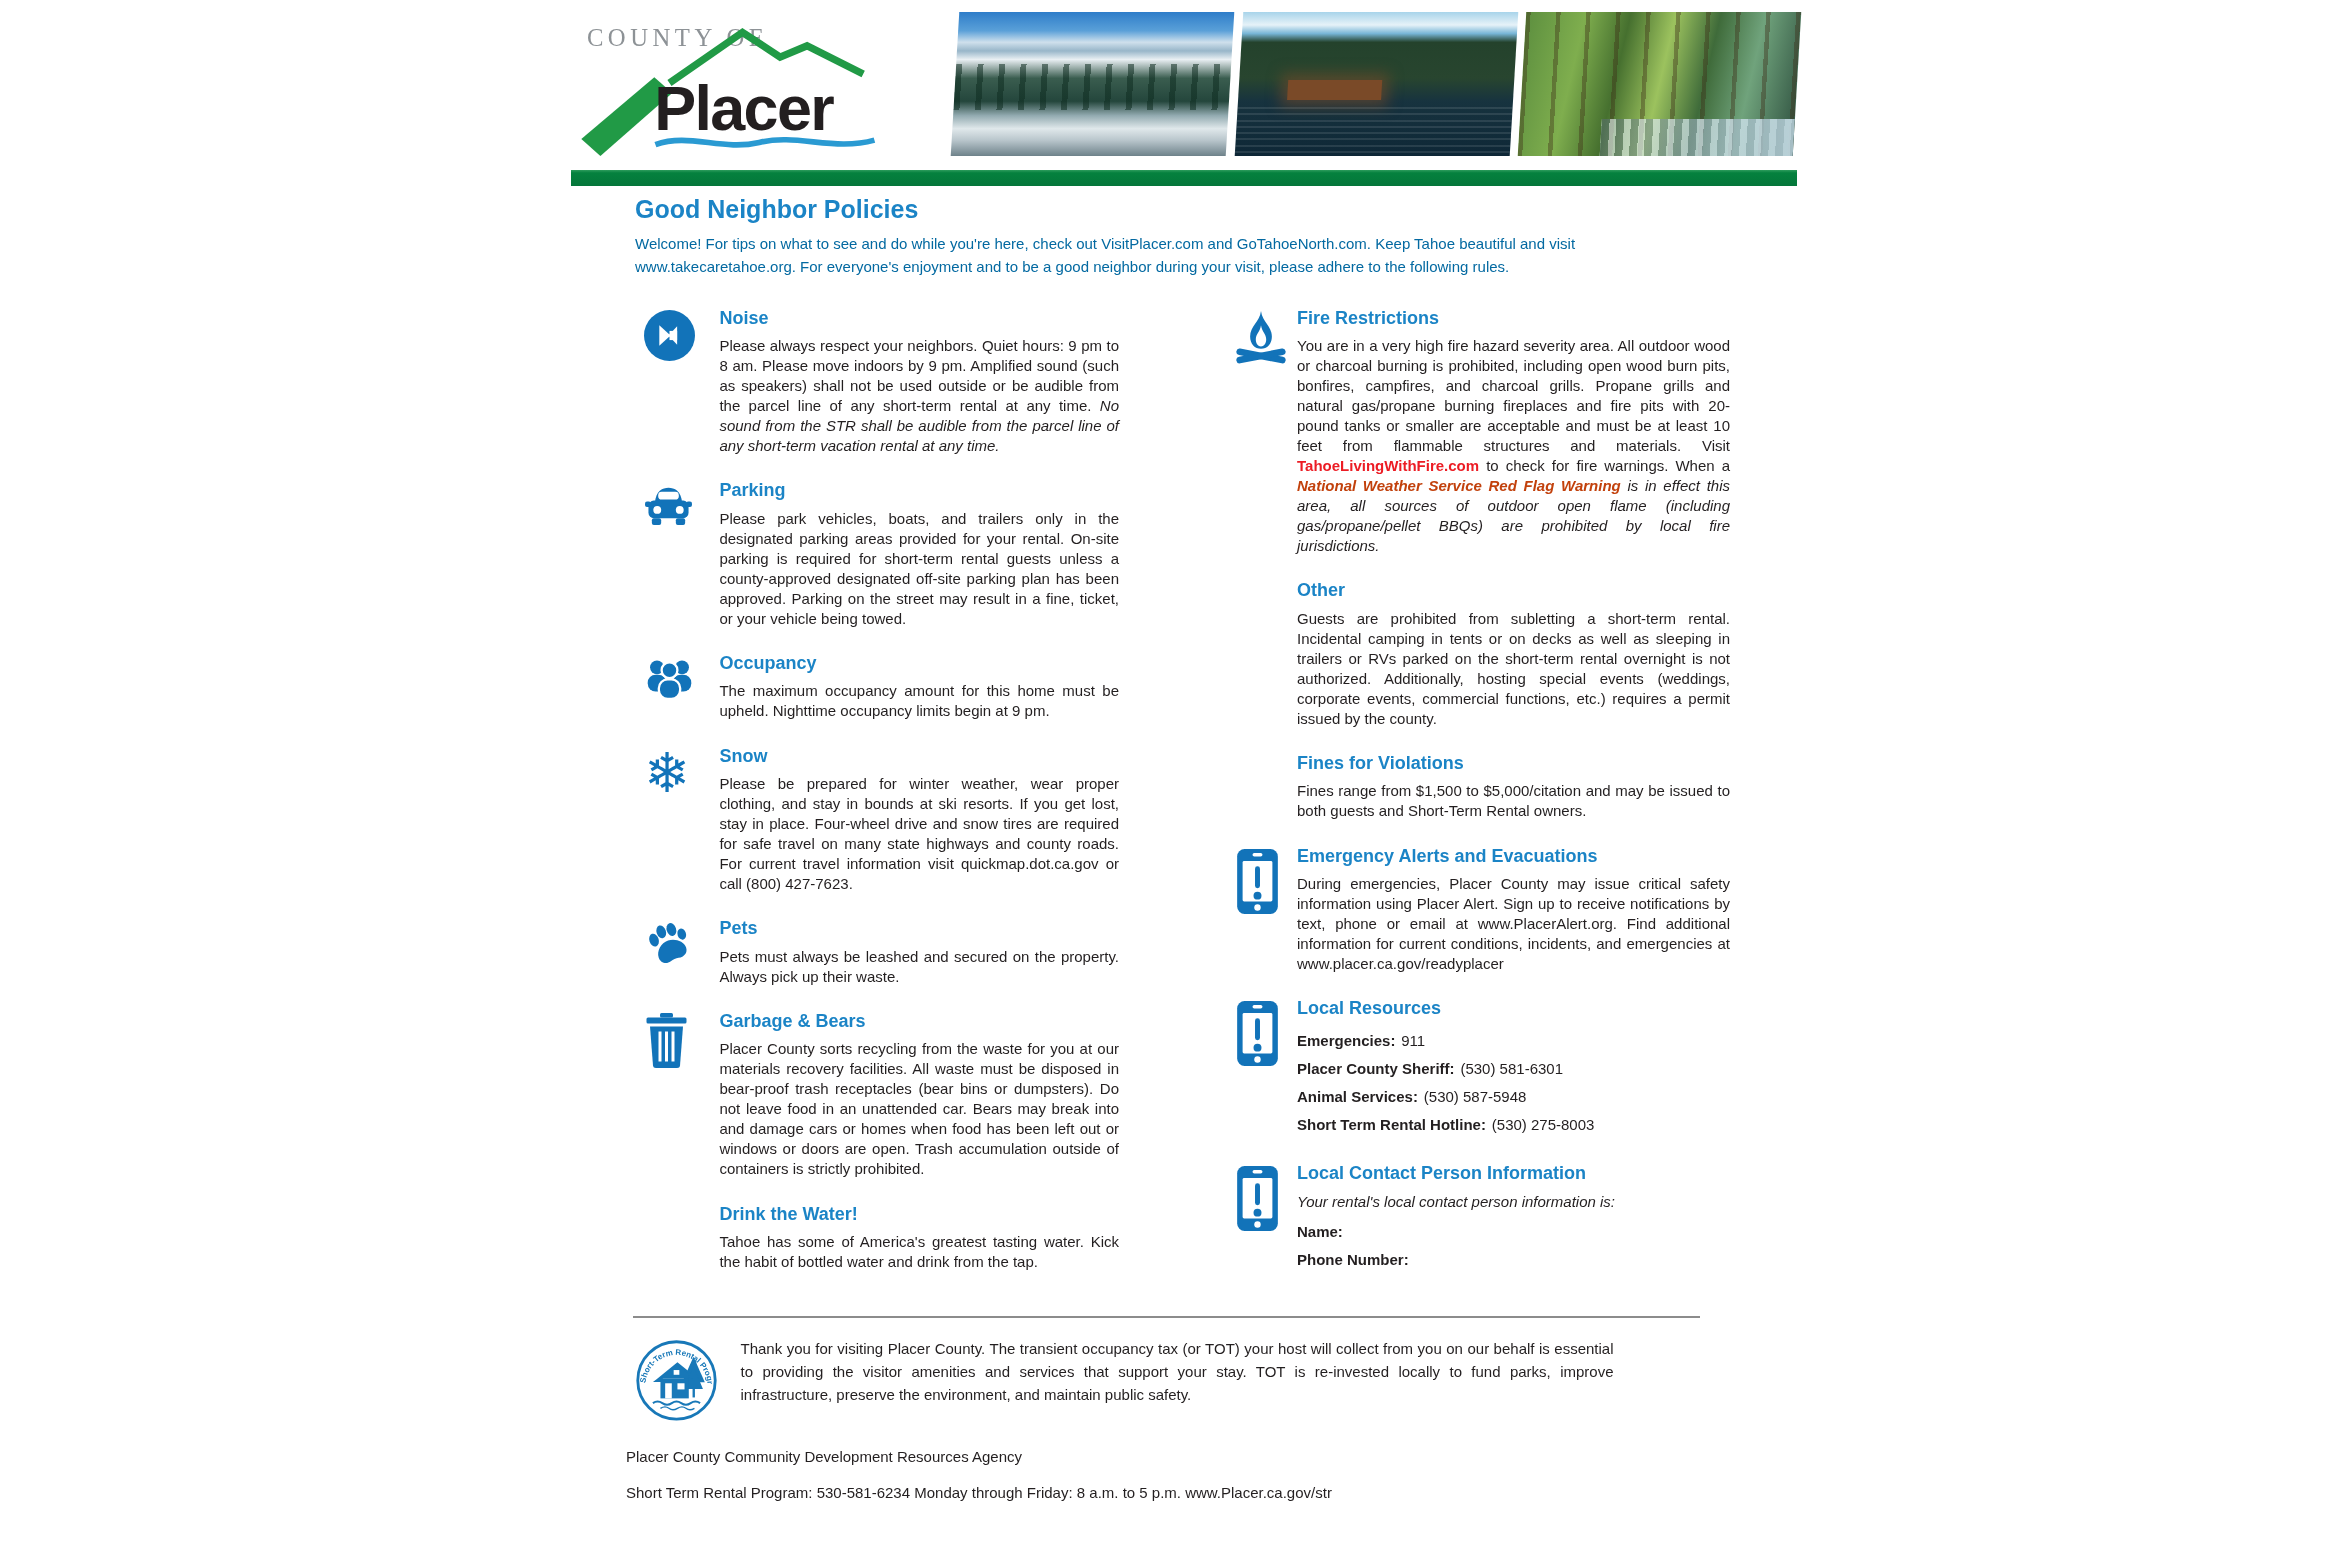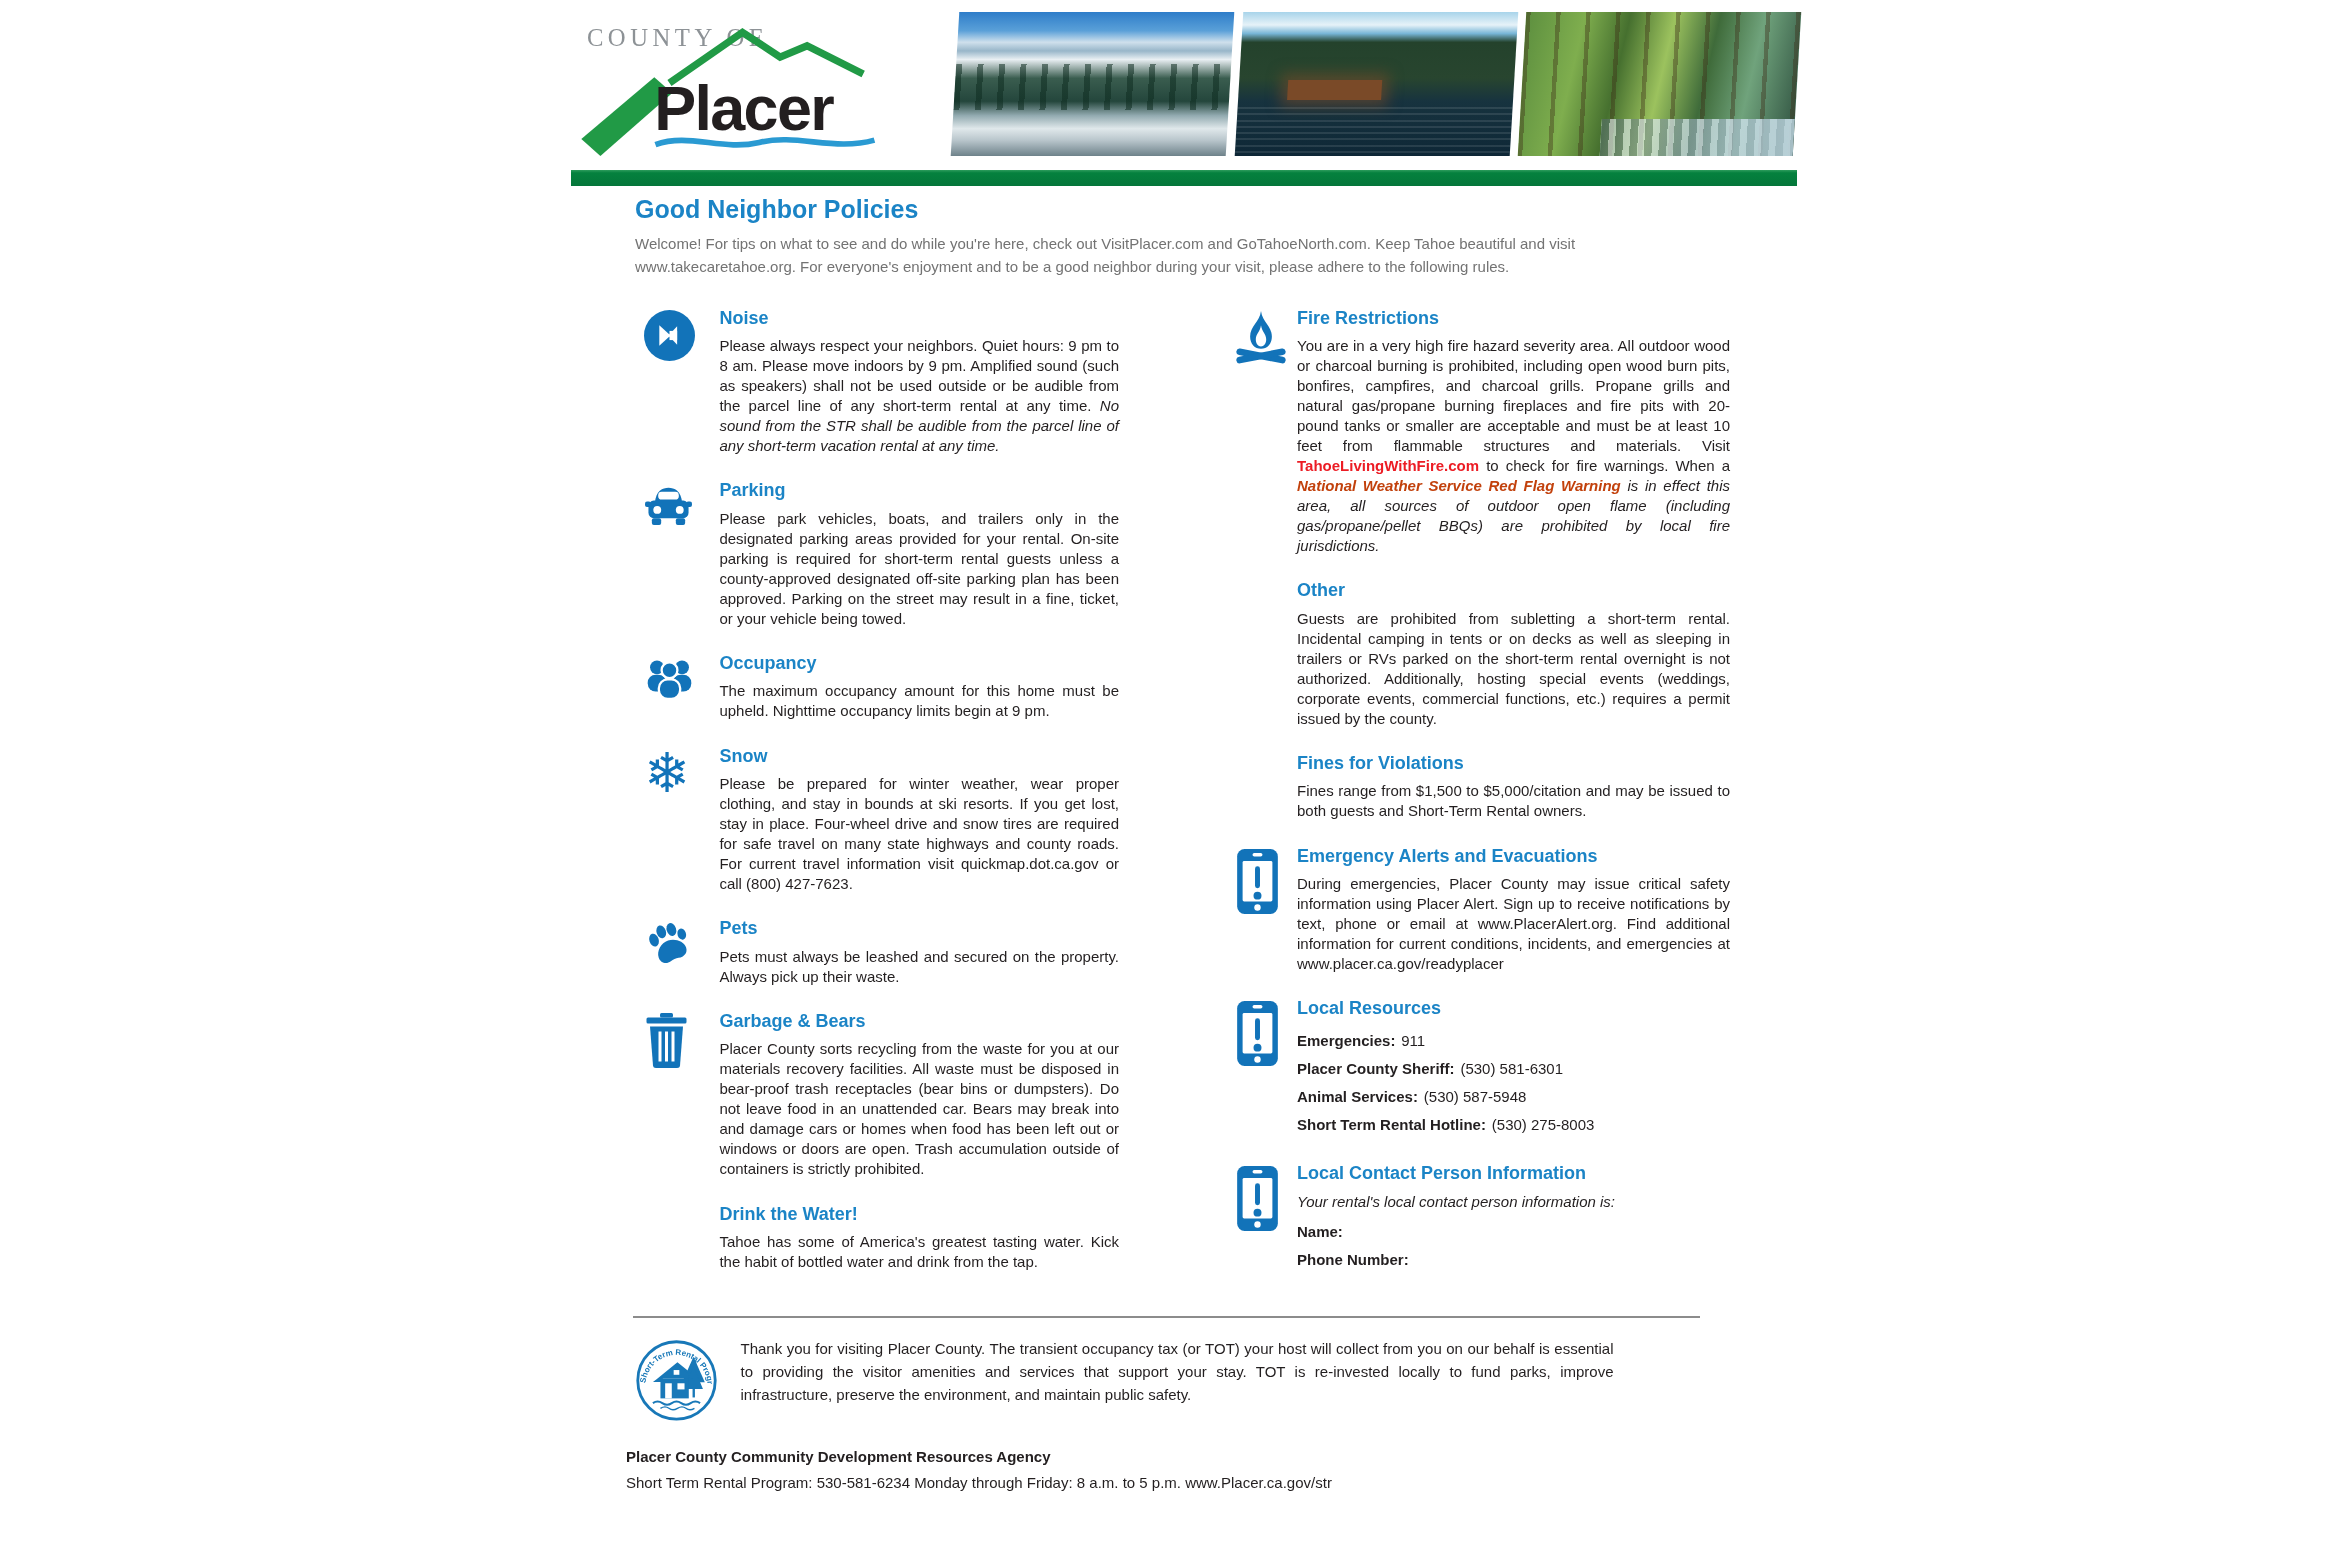--- a/index.html
+++ b/index.html
@@ -25,21 +25,21 @@
   .photo-forest .trunks{position:absolute;inset:0;
       background:repeating-linear-gradient(90deg,rgba(60,40,20,.38) 0 4.4px,rgba(60,40,20,0) 4.4px 30px);}
   .photo-forest .creek{position:absolute;left:30%;right:0;bottom:0;height:26%;
       background:linear-gradient(90deg,rgba(160,190,200,.0),rgba(190,215,225,.8)),
                  repeating-linear-gradient(90deg,rgba(90,110,120,.5) 0 7.8px,rgba(230,240,245,.6) 7.8px 14.6px);}
   .greenbar{position:absolute;left:0;right:0;top:170px;height:16px;
       background:linear-gradient(180deg,#2e9c5d 0%,#05813e 18%,#04763a 100%);}
 
   
   .title{margin:9.8px 0 0 64px;font-size:25px;line-height:29px;font-weight:bold;color:#1b84c6;}
-  .intro{margin:7.8px 0 0 64px;width:1093px;font-size:15px;line-height:23px;color:#737373;}
+  .intro{margin:7.8px 0 0 64px;width:1093px;font-size:15px;line-height:23px;color:#0369a1;}
 
   
   .columns{display:flex;margin-top:30px;padding-left:73px;gap:20px;}
   .col-left{width:475px;}
   .col-right{width:495px;margin-left:96px;}
   .section{display:flex;margin-bottom:24.4px;}
   .icon-cell{flex:0 0 51px;padding-top:2px;}
   .icon-cell-r{flex:0 0 54px;padding-top:2px;}
   .sec-main{flex:1;min-width:0;margin-left:24.4px;}
   .sec-main-r{flex:1;min-width:0;margin-left:8px;}
@@ -53,21 +53,21 @@
   .res-line .b{font-weight:bold;margin-right:5.9px;}
   .contact-intro{font-size:15px;line-height:21.5px;margin:0 0 4.9px 0;font-style:italic;}
   .contact-label{font-size:15px;font-weight:bold;line-height:28px;}
   .ic{display:block;}
 
   
   .divider{margin:17.6px 97px 0 62px;border-top:2px solid #8c8c8c;}
   .footer-row{display:flex;margin:19.5px 0 0 63px;}
   .flogo{flex:0 0 85px;}
   .fthanks{margin:0 0 0 21.5px;width:873px;font-size:15px;line-height:23px;text-align:justify;}
-  .agency{margin:25px 0 6px 55px;font-size:15px;line-height:19.5px;font-weight:bold;}
+  .agency{margin:25px 0 16px 55px;font-size:15px;line-height:19.5px;font-weight:normal;}
   .program{margin:3.9px 0 0 55px;font-size:15px;line-height:19.5px;}
 </style>
 </head>
 <body>
 
 <svg width="0" height="0" style="position:absolute">
   <defs>
     <g id="phone-ic">
       <rect x="4" y="2" width="82" height="131" rx="15" fill="#1273b9"></rect>
       <rect x="15" y="26" width="60" height="82" rx="3" fill="#ffffff"></rect>

